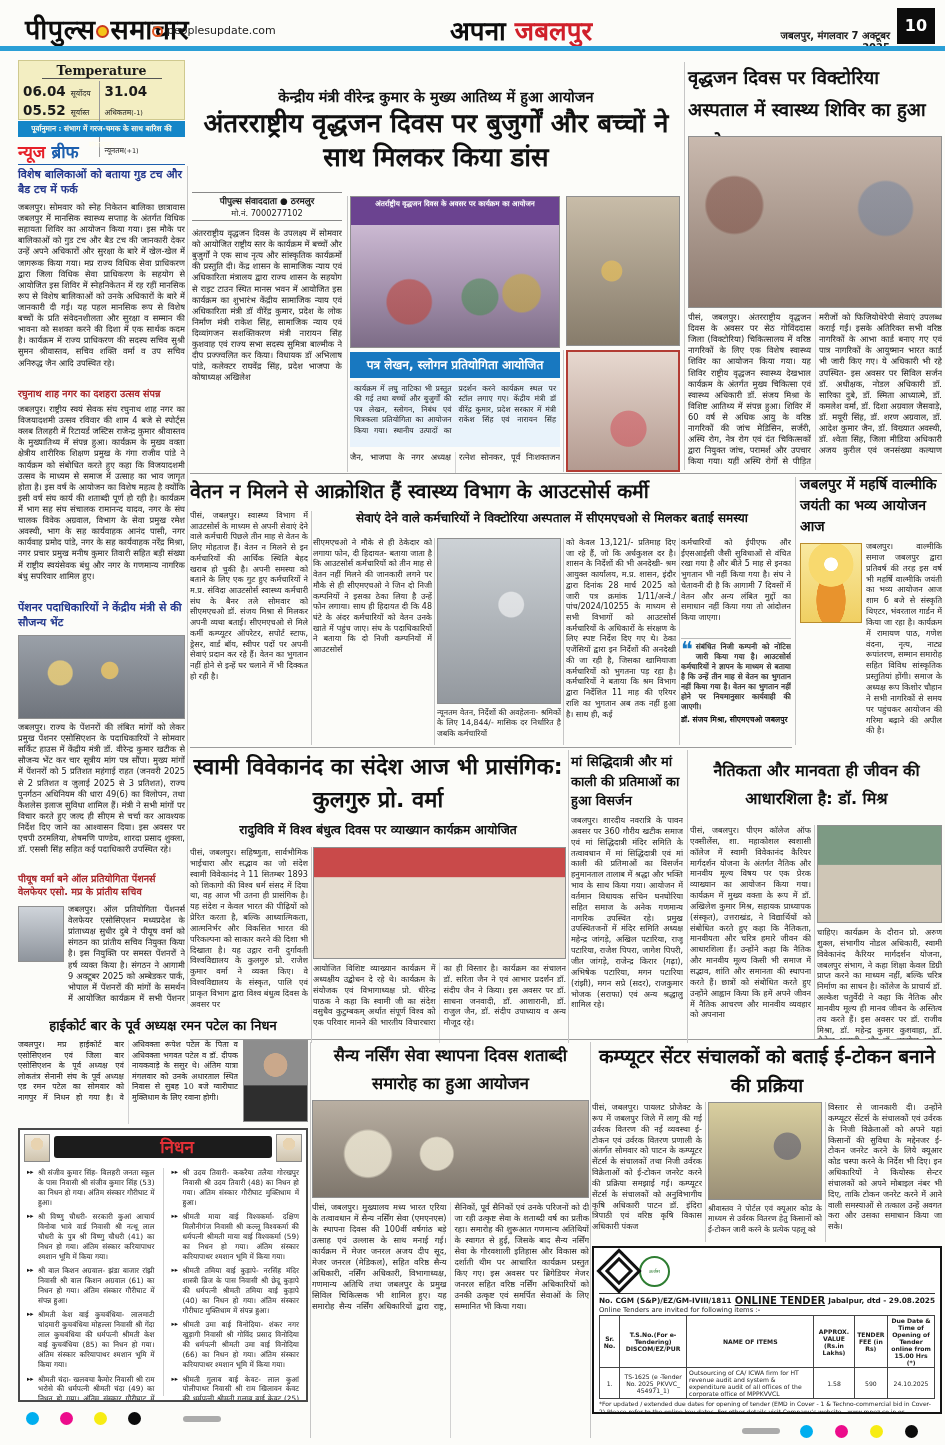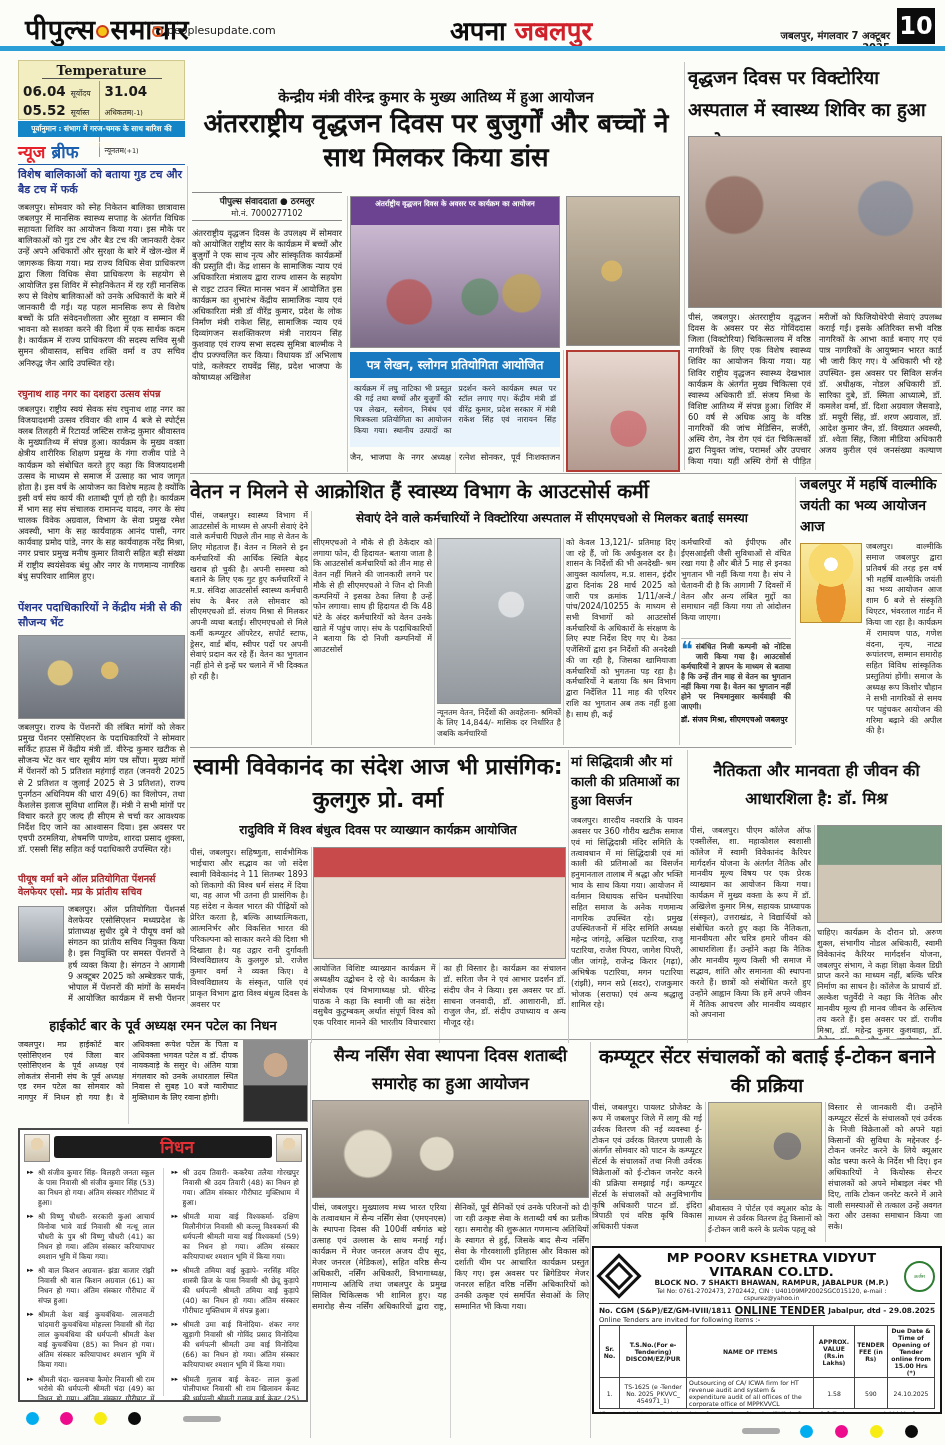--- a/index.html
+++ b/index.html
@@ -15,21 +15,21 @@
   .vline{position:absolute;width:1px;background:#c6c6c6;}
   .hline{position:absolute;height:1px;background:#9b9b9b;}
   .photo{border:1px solid #8f8f8f;overflow:hidden;box-sizing:border-box;}
   .cols2{column-count:2;column-gap:8px;column-rule:1px solid #d2d2d2;}
   
   .logo{font-size:27px;font-weight:bold;color:#0d0d0d;letter-spacing:.5px;}
   .logo .bulb{display:inline-block;width:9px;height:9px;border-radius:50%;background:#f5c518;border:2px solid #c8381f;vertical-align:middle;margin:0 1px;}
   .site{font-size:11px;color:#222;}
   .site .ring{display:inline-block;width:7px;height:7px;border-radius:50%;border:2px solid #e2541e;vertical-align:middle;margin-right:4px;}
   .edition{font-size:26px;font-weight:bold;}
-  .pageno{background:#0c0c0c;color:#fff;font-size:24px;font-weight:bold;text-align:center;line-height:36px;}
+  .pageno{background:#0c0c0c;color:#fff;font-size:16px;font-weight:bold;text-align:center;line-height:36px;}
   .blue-bar{position:absolute;left:0;top:46px;width:945px;height:5px;background:#2b9fd6;}
   
   .wbox{background:#f3eec2;border:1px solid #cfc98f;}
   .wtitle{font-family:"DejaVu Serif","Liberation Serif",serif;font-weight:bold;font-size:12.5px;text-align:center;border-bottom:1px solid #555;width:120px;margin:2px auto 1px;}
   .wnum{font-size:13.5px;font-weight:bold;}
   .wlab{font-size:7.5px;}
   .wdelta{font-size:6.5px;}
   .forecast{background:#1486c8;color:#fffdef;font-size:7.4px;font-weight:bold;text-align:center;line-height:16px;}
   
   .subbox-head{background:#1878c0;color:#fff;font-weight:bold;font-size:12px;text-align:center;line-height:26px;}
@@ -233,25 +233,20 @@
 
   <div class="abs head-black ctr" style="left:592px;top:1042px;width:350px;font-size:19px;line-height:1.55;">कम्प्यूटर सेंटर संचालकों को बताई ई-टोकन बनाने की प्रक्रिया</div>
   <div class="abs bt" style="left:592px;top:1102px;width:110px;height:140px;font-size:8.1px;">पीसं, जबलपुर। पायलट प्रोजेक्ट के रूप में जबलपुर जिले में लागू की गई उर्वरक वितरण की नई व्यवस्था ई-टोकन एवं उर्वरक वितरण प्रणाली के अंतर्गत सोमवार को पाटन के कम्प्यूटर सेंटर्स के संचालकों तथा निजी उर्वरक विक्रेताओं को ई-टोकन जनरेट करने की प्रक्रिया समझाई गई। कम्प्यूटर सेंटर्स के संचालकों को अनुविभागीय कृषि अधिकारी पाटन डॉ. इंदिरा त्रिपाठी एवं वरिष्ठ कृषि विकास अधिकारी पंकज</div>
   <div class="abs photo ph-shop" style="left:708px;top:1102px;width:114px;height:98px;"></div>
   <div class="abs bt" style="left:708px;top:1204px;width:114px;height:38px;font-size:7.7px;">श्रीवास्तव ने पोर्टल एवं क्यूआर कोड के माध्यम से उर्वरक वितरण हेतु किसानों को ई-टोकन जारी करने के प्रत्येक पहलू को</div>
   <div class="abs bt" style="left:828px;top:1102px;width:114px;height:140px;font-size:8.1px;">विस्तार से जानकारी दी। उन्होंने कम्प्यूटर सेंटर्स के संचालकों एवं उर्वरक के निजी विक्रेताओं को अपने यहां किसानों की सुविधा के मद्देनजर ई-टोकन जनरेट करने के लिये क्यूआर कोड चस्पा करने के निर्देश भी दिए। इन अधिकारियों ने कियोस्क सेन्टर संचालकों को अपने मोबाइल नंबर भी दिए, ताकि टोकन जनरेट करने में आने वाली समस्याओं से तत्काल उन्हें अवगत करा और उसका समाधान किया जा सके।</div>
 
   <div class="abs adbox" style="left:592px;top:1246px;width:350px;height:168px;">
     <div style="display:flex;align-items:center;border-bottom:1px solid #333;padding-bottom:2px;">
       <div class="diamond"></div>
-      <div style="flex:1;text-align:center;">
-        <div class="ad-company">MP POORV KSHETRA VIDYUT VITARAN CO.LTD.</div>
-        <div class="ad-addr">BLOCK NO. 7 SHAKTI BHAWAN, RAMPUR, JABALPUR (M.P.)</div>
-        <div class="ad-tel">Tel No: 0761-2702473, 2702442, CIN : U40109MP2002SGC015120, e-mail : cspurez@yahoo.in</div>
-      </div>
       <div class="seal">ऊर्जस</div>
     </div>
     <div style="display:flex;justify-content:space-between;align-items:center;margin-top:1px;">
       <span style="font-size:7.3px;font-weight:bold;">No. CGM (S&amp;P)/EZ/GM-IVIII/1811</span>
       <span style="font-size:10px;font-weight:bold;text-decoration:underline;">ONLINE TENDER</span>
       <span style="font-size:7.3px;font-weight:bold;">Jabalpur, dtd - 29.08.2025</span>
     </div>
     <div style="font-size:6.8px;">Online Tenders are invited for following items :-</div>
     <table class="ad-table">
       <colgroup>

